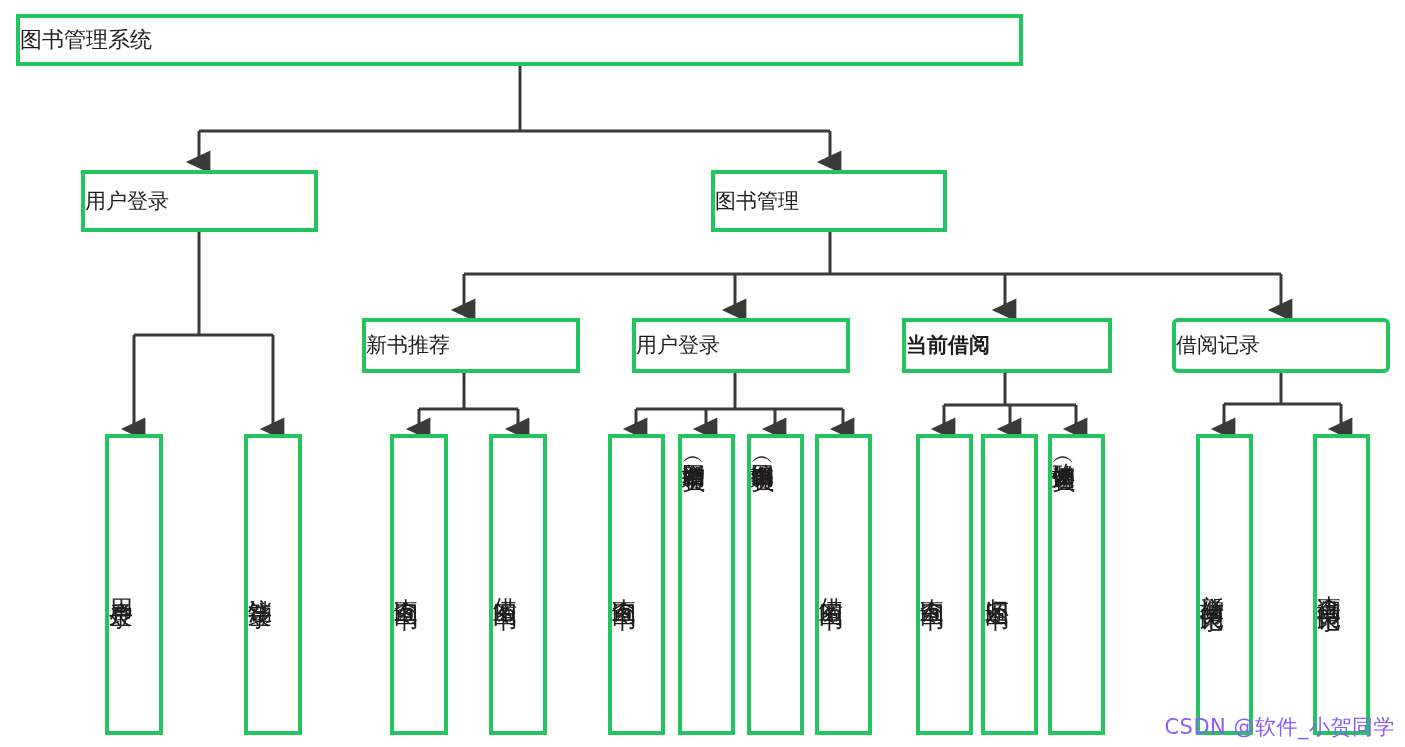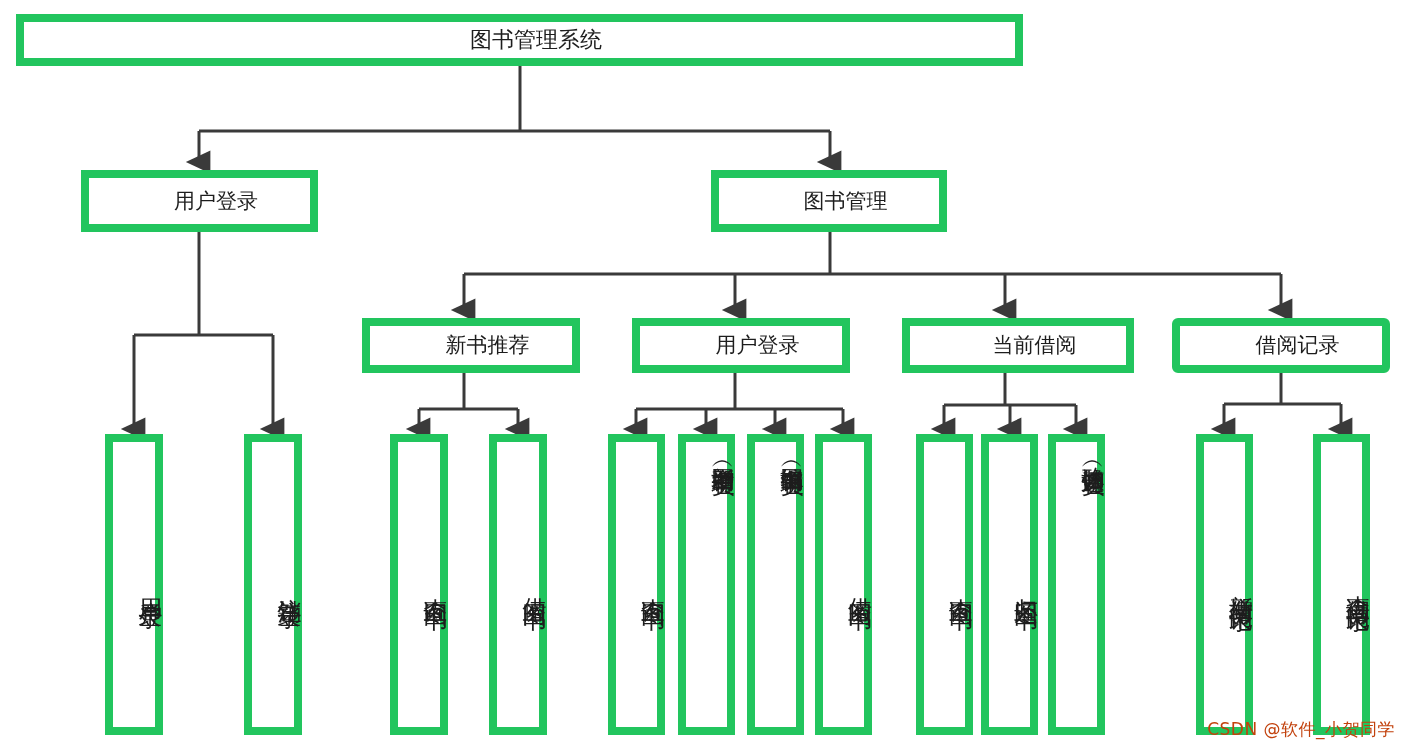--- a/index.html
+++ b/index.html
@@ -21,27 +21,26 @@
   #edges-layer {
     position: absolute;
     left: 0;
     top: 0;
     width: 1405px;
     height: 747px;
   }
   .node {
     position: absolute;
     box-sizing: border-box;
-    border: 8px solid #22c55e;
+    border: 4px solid #22c55e;
     background: #ffffff;
     display: flex;
     align-items: center;
-    justify-content: center;
+    justify-content: flex-start;
     z-index: 5;
-    padding-left: 33px;
   }
   .node .node-label {
     color: #1d1d1d;
     text-align: center;
     line-height: 1.18;
     white-space: pre-line;
   }
   .node.h-node .node-label {
     font-size: 21px;
   }
@@ -66,22 +65,22 @@
     letter-spacing: 1px;
   }
   .node.v-node.mid-text {
     align-items: center;
     padding-top: 0;
   }
   #watermark {
     position: absolute;
     right: 10px;
     bottom: 6px;
-    font-size: 17px;
-    color: #c2410c;
+    font-size: 21px;
+    color: #8b5cf6;
     letter-spacing: 0.5px;
     z-index: 20;
     white-space: nowrap;
     font-family: "DejaVu Sans", "Liberation Sans", sans-serif;
   }
 </style>
 </head>
 <body>
 
 <div id="diagram-canvas">
@@ -146,21 +145,21 @@
   <div class="node h-node" style="left:362px; top:318px; width:218px; height:55px;">
     <span class="node-label">新书推荐</span>
   </div>
 
   <div class="node h-node" style="left:711px; top:170px; width:236px; height:62px;">
     <span class="node-label">图书管理</span>
   </div>
   <div class="node h-node" style="left:632px; top:318px; width:218px; height:55px;">
     <span class="node-label">用户登录</span>
   </div>
-  <div class="node h-node" style="left:902px; top:318px; width:232px; height:55px;">
+  <div class="node h-node" style="left:902px; top:318px; width:210px; height:55px;font-weight:bold;">
     <span class="node-label">当前借阅</span>
   </div>
   <div class="node h-node" style="left:1172px; top:318px; width:218px; height:55px;border-radius:6px;">
     <span class="node-label">借阅记录</span>
   </div>
 
   <div class="node v-node mid-text" style="left:105px; top:434px; width:58px; height:301px;">
     <span class="node-label">用户登录</span>
   </div>
   <div class="node v-node mid-text" style="left:244px; top:434px; width:58px; height:301px;">

